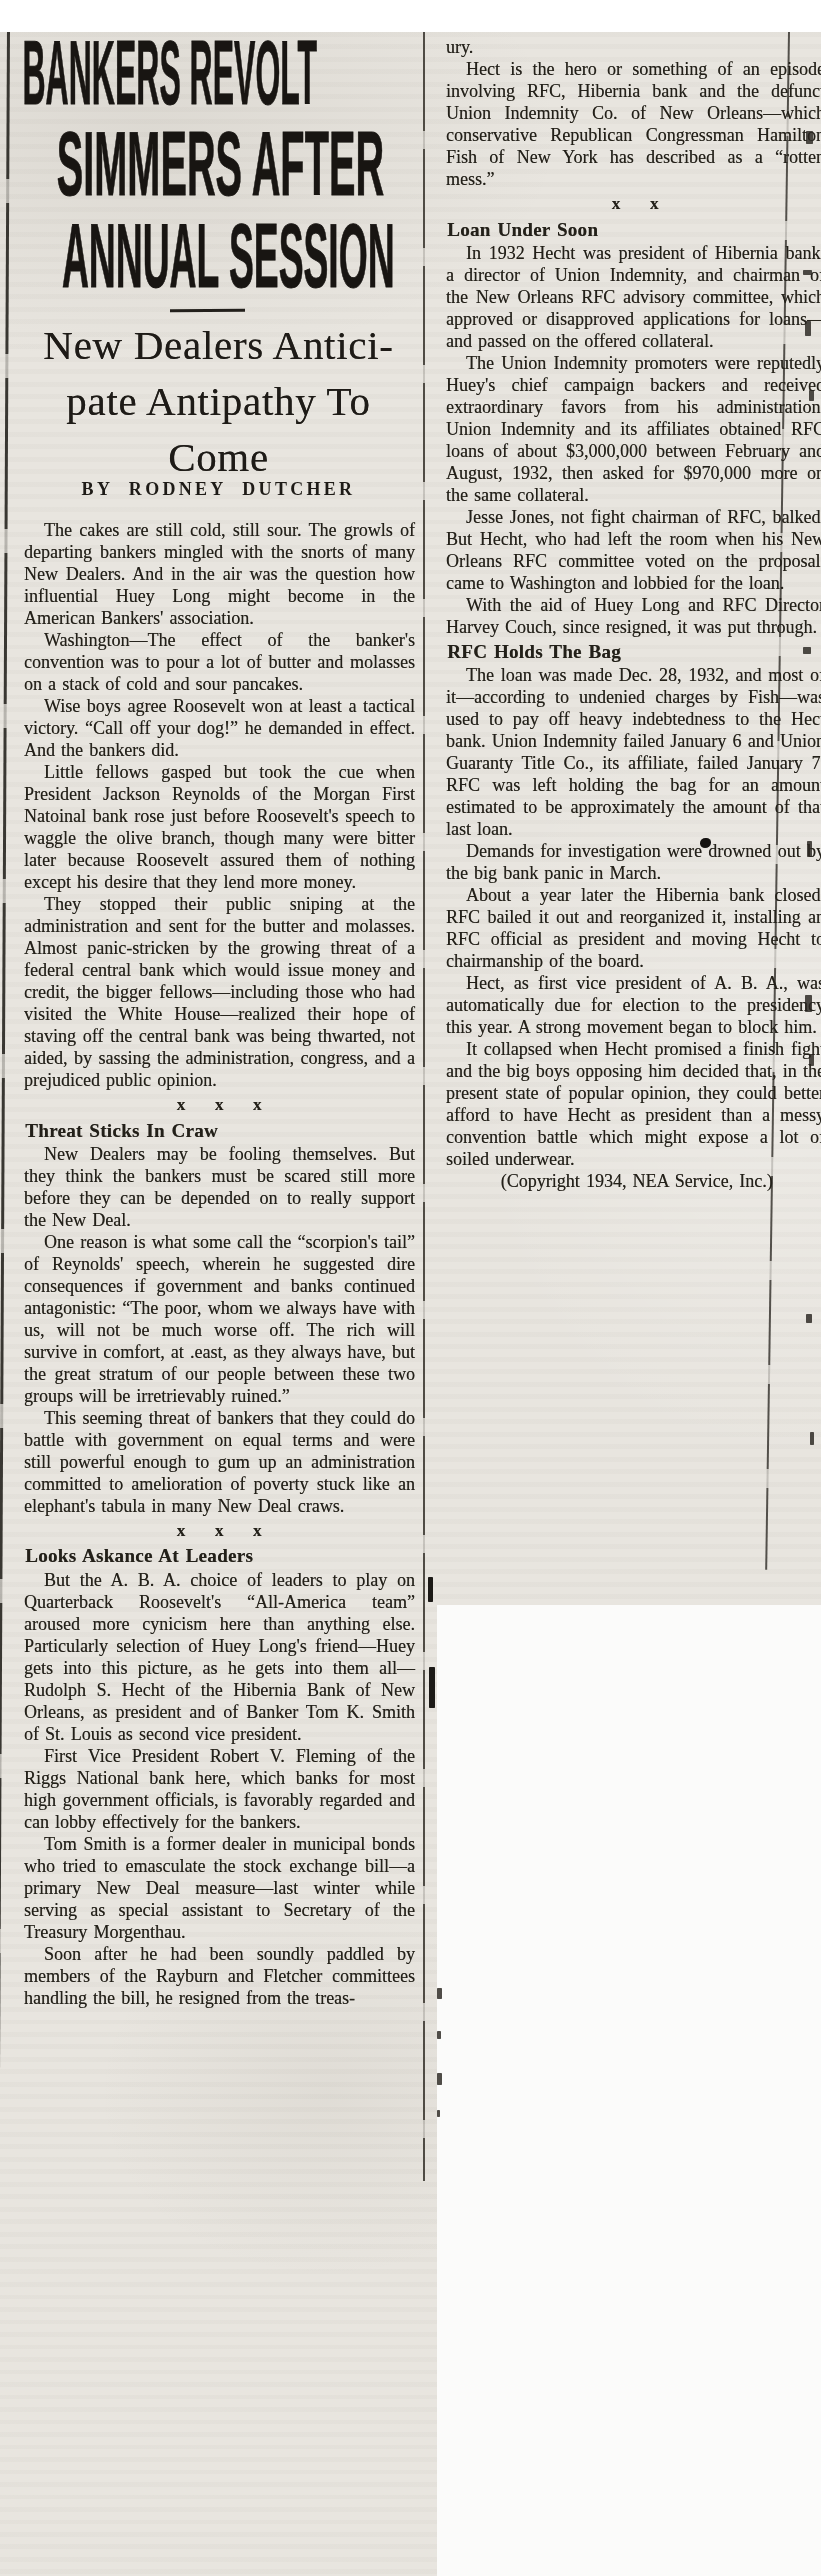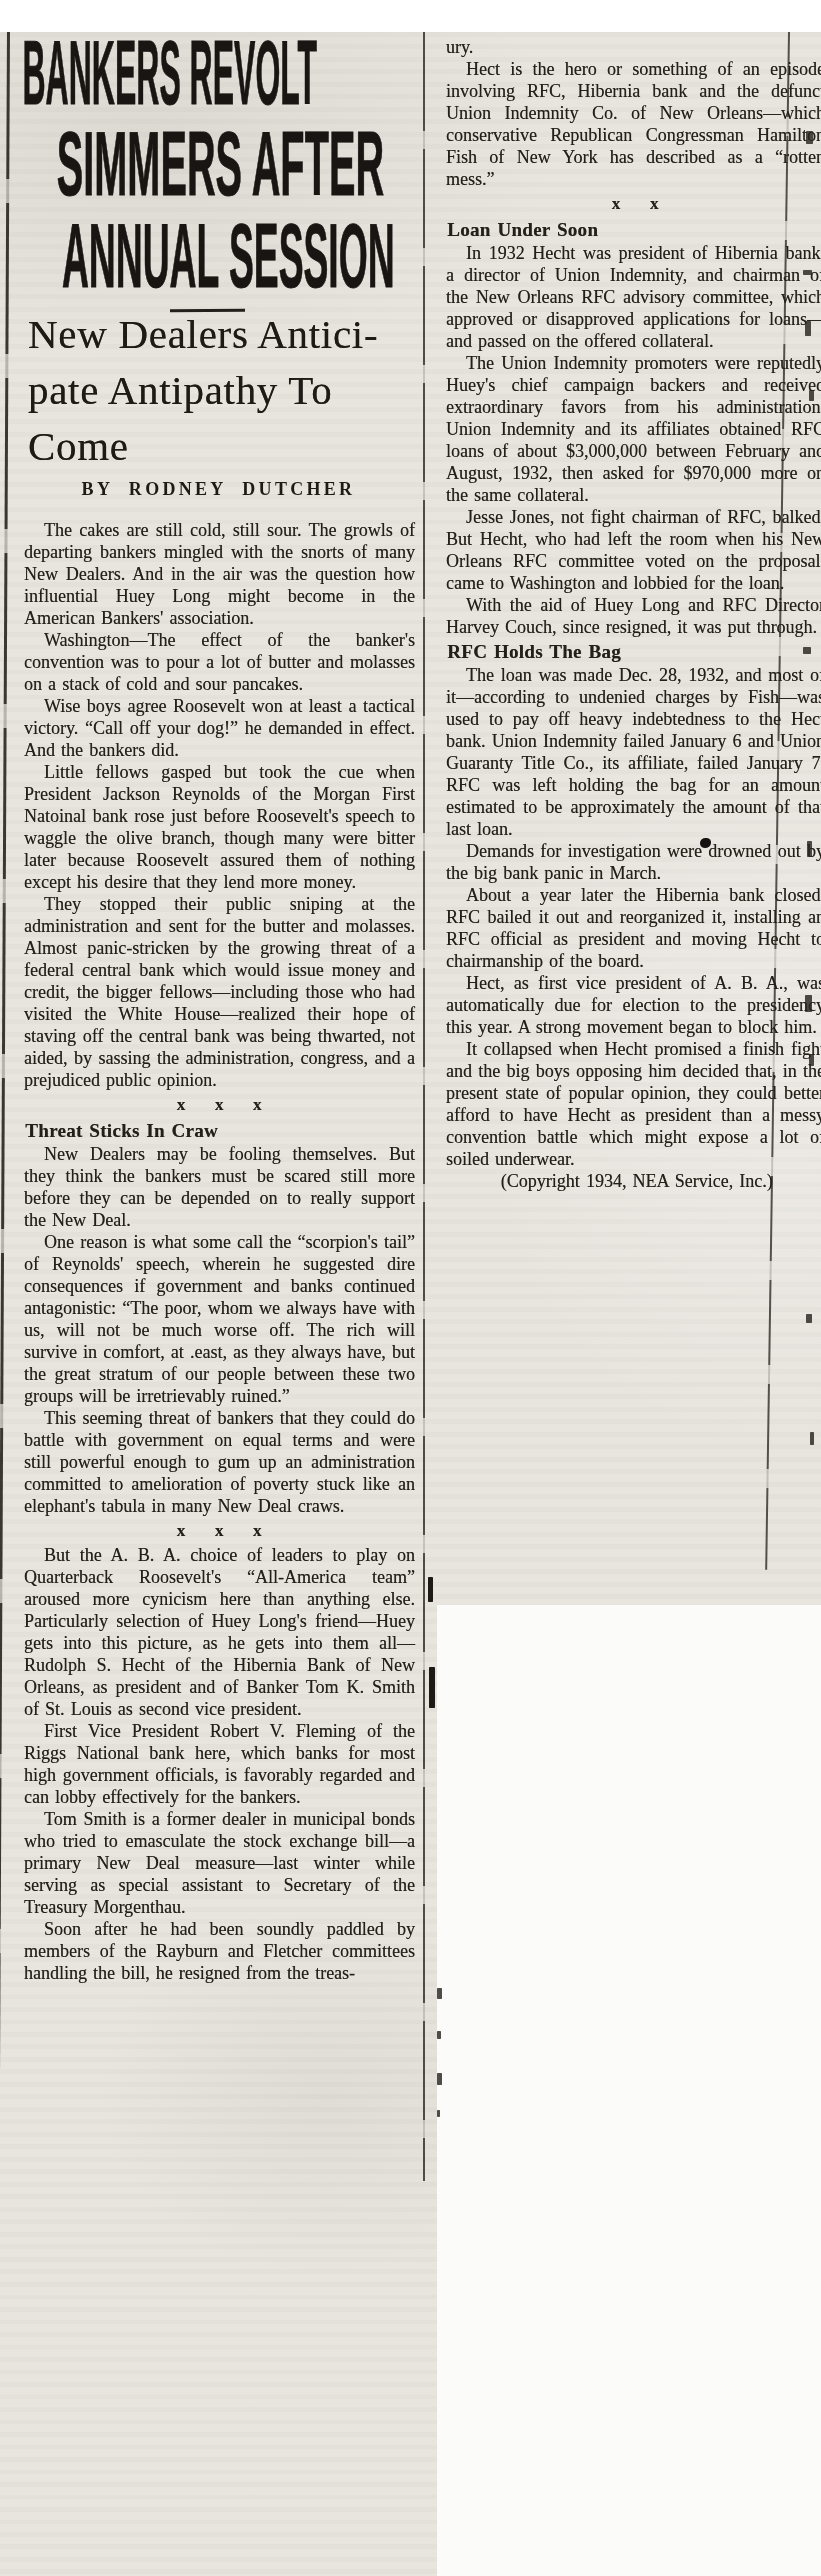--- a/index.html
+++ b/index.html
@@ -32,21 +32,21 @@
   .mark{position:absolute;background:#1c1a17;border-radius:0.7px;}
   .frag{position:absolute;background:#282520;border-radius:0.7px;opacity:.82;}
   .smudge{position:absolute;background:#16140f;border-radius:5.3px/3.3px;opacity:.92;}
   
   .headline-svg{position:absolute;left:4px;top:0;}
   .headline-svg text{font-family:"Liberation Sans",sans-serif;font-weight:700;
     fill:#181512;stroke:#181512;stroke-width:1.4;paint-order:stroke;}
   .head-divider{position:absolute;left:170px;top:277px;width:75px;height:2.6px;background:#23201c;
     transform:rotate(-.4deg);}
   
-  .subhead{position:absolute;left:28px;top:274px;width:381px;text-align:left;
+  .subhead{position:absolute;left:28px;top:285px;width:381px;text-align:center;
     font-size:41px;line-height:56px;letter-spacing:0.7px;color:#1e1b17;
     text-shadow:0 0 0.5px rgba(30,27,23,.8);}
   .byline{position:absolute;left:28px;top:447px;width:381px;text-align:center;
     font-size:18px;font-weight:700;letter-spacing:3.3px;word-spacing:8.5px;color:#1e1b17;}
   
   .col{position:absolute;font-size:18px;line-height:22px;color:#232019;
     text-shadow:0.2px 0.2px 0.3px rgba(35,32,25,.55);word-spacing:1.6px;}
   .col-left{left:24px;top:487px;width:391px;}
   .col-right{left:446px;top:4px;width:379px;}
   .col p{margin:0;text-indent:20px;text-align:justify;}
@@ -86,20 +86,21 @@
     <p>Washington—The effect of the banker's convention was to pour a lot of butter and molasses on a stack of cold and sour pancakes.</p>
     <p>Wise boys agree Roosevelt won at least a tactical victory. “Call off your dog!” he demanded in effect. And the bankers did.</p>
     <p>Little fellows gasped but took the cue when President Jackson Reynolds of the Morgan First Natoinal bank rose just before Roosevelt's speech to waggle the olive branch, though many were bitter later because Roosevelt assured them of nothing except his desire that they lend more money.</p>
     <p>They stopped their public sniping at the administration and sent for the butter and molasses. Almost panic-stricken by the growing threat of a federal central bank which would issue money and credit, the bigger fellows—including those who had visited the White House—realized their hope of staving off the central bank was being thwarted, not aided, by sassing the administration, congress, and a prejudiced public opinion.</p>
     <div class="xdiv">x x x</div>
     <div class="head">Threat Sticks In Craw</div>
     <p>New Dealers may be fooling themselves. But they think the bankers must be scared still more before they can be depended on to really support the New Deal.</p>
     <p>One reason is what some call the “scorpion's tail” of Reynolds' speech, wherein he suggested dire consequences if government and banks continued antagonistic: “The poor, whom we always have with us, will not be much worse off. The rich will survive in comfort, at .east, as they always have, but the great stratum of our people between these two groups will be irretrievably ruined.”</p>
     <p>This seeming threat of bankers that they could do battle with government on equal terms and were still powerful enough to gum up an administration committed to amelioration of poverty stuck like an elephant's tabula in many New Deal craws.</p>
     <div class="xdiv">x x x</div>
+    <div class="head">Looks Askance At Leaders</div>
     <p>But the A. B. A. choice of leaders to play on Quarterback Roosevelt's “All-America team” aroused more cynicism here than anything else. Particularly selection of Huey Long's friend—Huey gets into this picture, as he gets into them all—Rudolph S. Hecht of the Hibernia Bank of New Orleans, as president and of Banker Tom K. Smith of St. Louis as second vice president.</p>
     <p>First Vice President Robert V. Fleming of the Riggs National bank here, which banks for most high government officials, is favorably regarded and can lobby effectively for the bankers.</p>
     <p>Tom Smith is a former dealer in municipal bonds who tried to emasculate the stock exchange bill—a primary New Deal measure—last winter while serving as special assistant to Secretary of the Treasury Morgenthau.</p>
     <p>Soon after he had been soundly paddled by members of the Rayburn and Fletcher committees handling the bill, he resigned from the treas-</p>
   </div>
 
   <div class="col col-right">
     <p class="cont">ury.</p>
     <p>Hect is the hero or something of an episode involving RFC, Hibernia bank and the defunct Union Indemnity Co. of New Orleans—which conservative Republican Congressman Hamilton Fish of New York has described as a “rotten mess.”</p>
     <div class="xdiv">x x</div>

